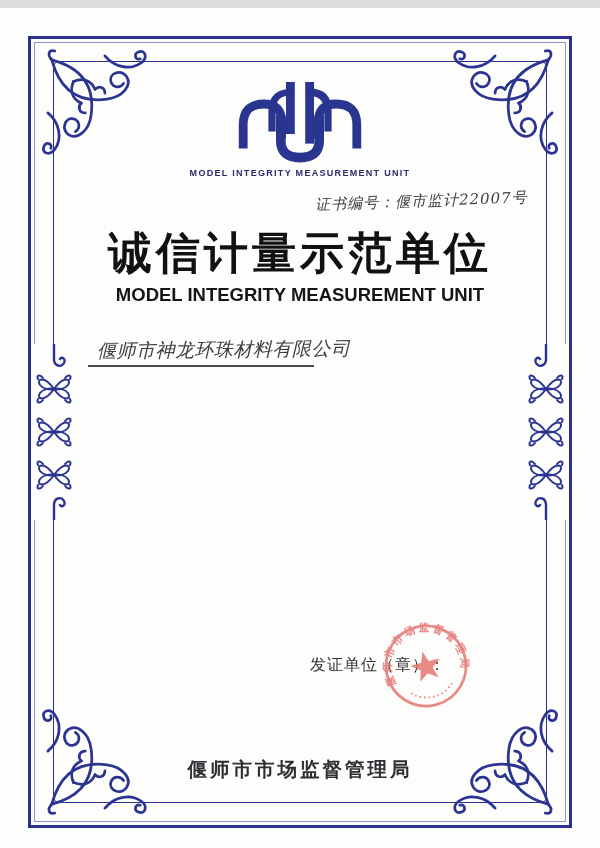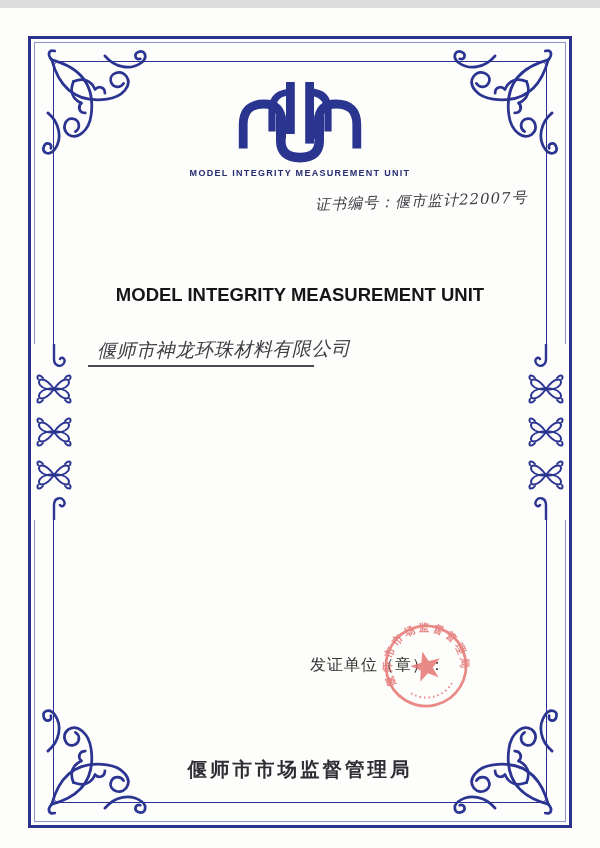--- a/index.html
+++ b/index.html
@@ -152,20 +152,21 @@
       <path d="M97,8 L97,74" stroke-width="11"></path>
       <path d="M73,15 Q50,15 50,38 L50,60" stroke-width="9"></path>
       <path d="M97,15 Q120,15 120,38 L120,60" stroke-width="9"></path>
       <path d="M61,50 L61,76 Q61,97 85,97 Q109,97 109,76 L109,50" stroke-width="12"></path>
     </svg>
   </div>
   <div class="logo-caption">MODEL INTEGRITY MEASUREMENT UNIT</div>
 
   <div class="cert-no handwrite">证书编号：偃市监计22007号</div>
 
+  <div class="title-cn">诚信计量示范单位</div>
   <div class="title-en">MODEL INTEGRITY MEASUREMENT UNIT</div>
 
   <div class="company handwrite">偃师市神龙环珠材料有限公司</div>
   <div class="company-line"></div>
 
 
   <div class="issue-label">发证单位（章）：</div>
 
   <div class="seal">
     <svg viewBox="0 0 90 90" width="90" height="90">

